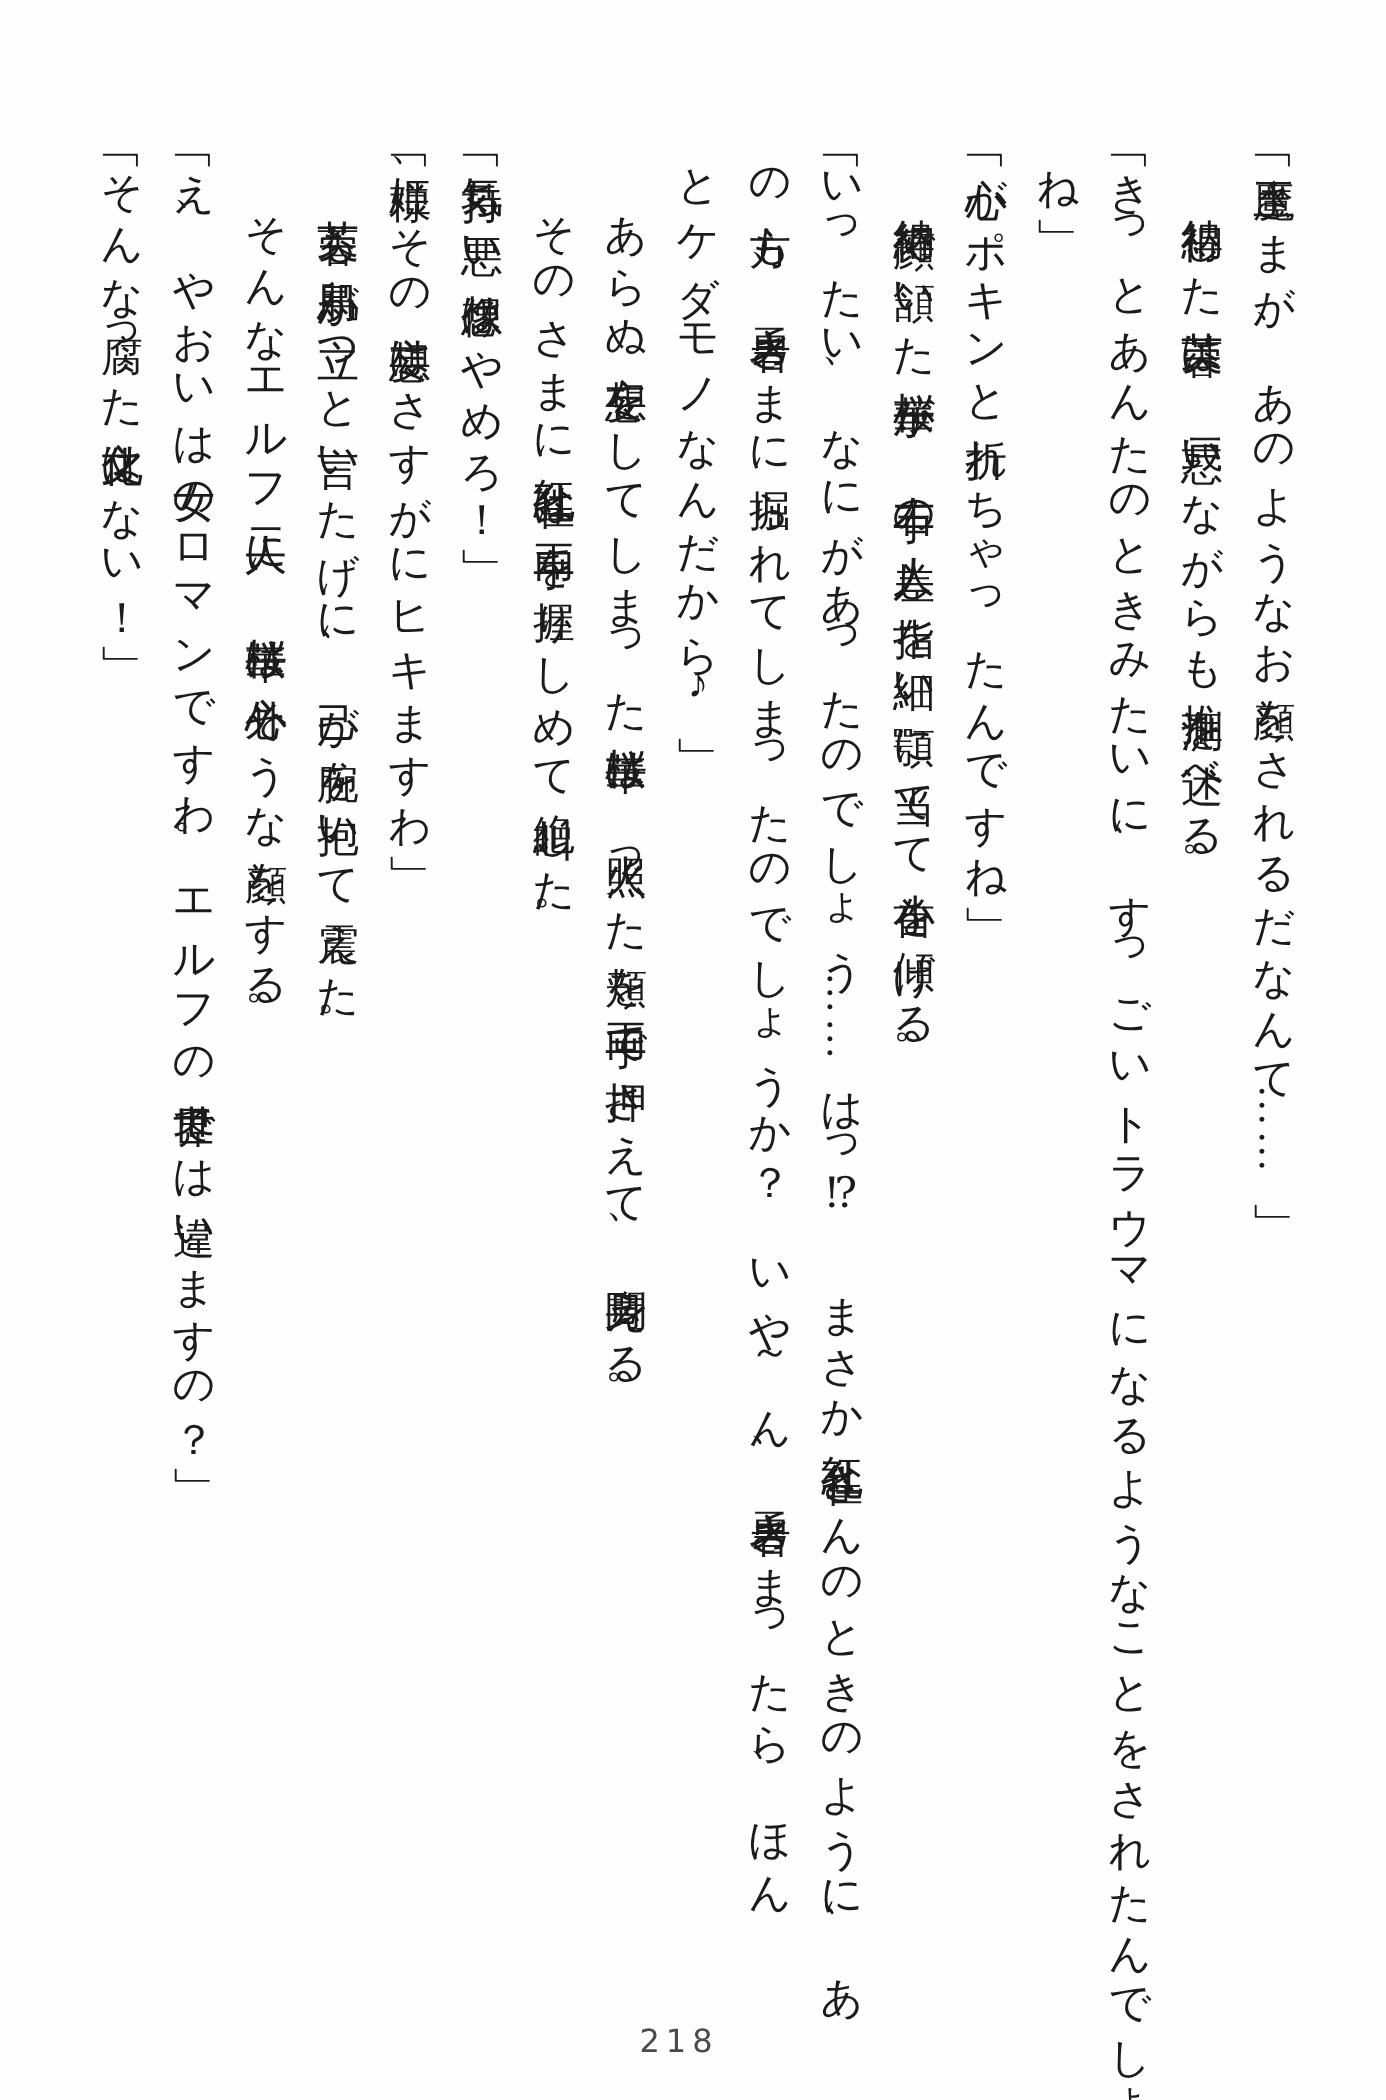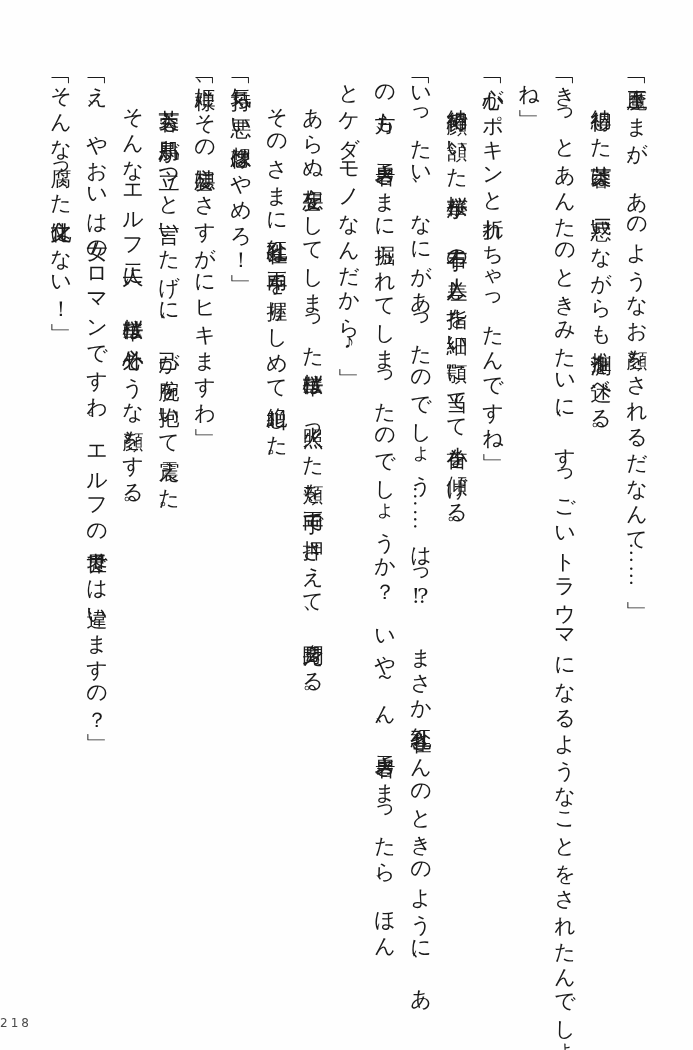--- a/index.html
+++ b/index.html
@@ -30,22 +30,23 @@
   .tline {
     margin: 0;
     padding: 0;
     white-space: pre;
   }
   .page-num {
     position: absolute;
     bottom: 20px;
     left: 0;
     right: 14px;
+    text-align: center;
     font-family: "DejaVu Sans", "Liberation Sans", sans-serif;
-    font-size: 12px;
+    font-size: 16px;
     letter-spacing: 3px;
     color: #4a4a4a;
   }
 </style>
 </head>
 <body>
 
 <div class="page">
   <div class="text-area">
     <div class="tline">「魔王さまが、あのようなお顔をされるだなんて……」</div>

